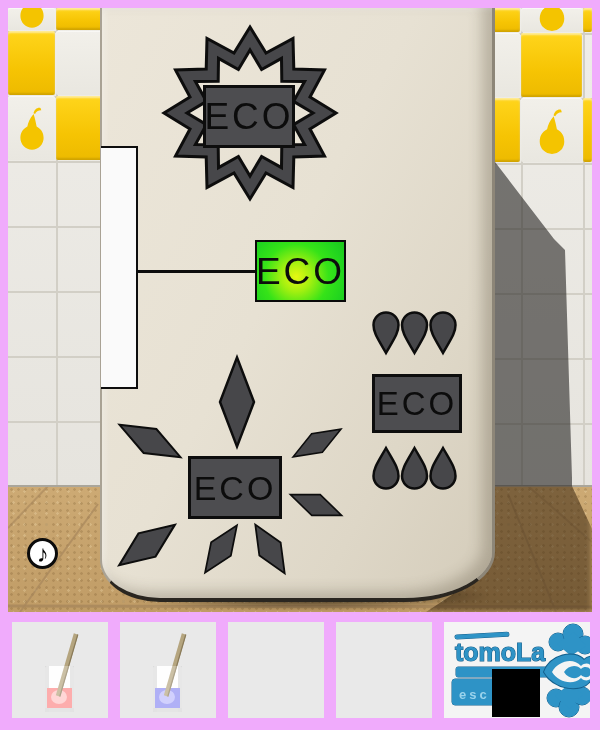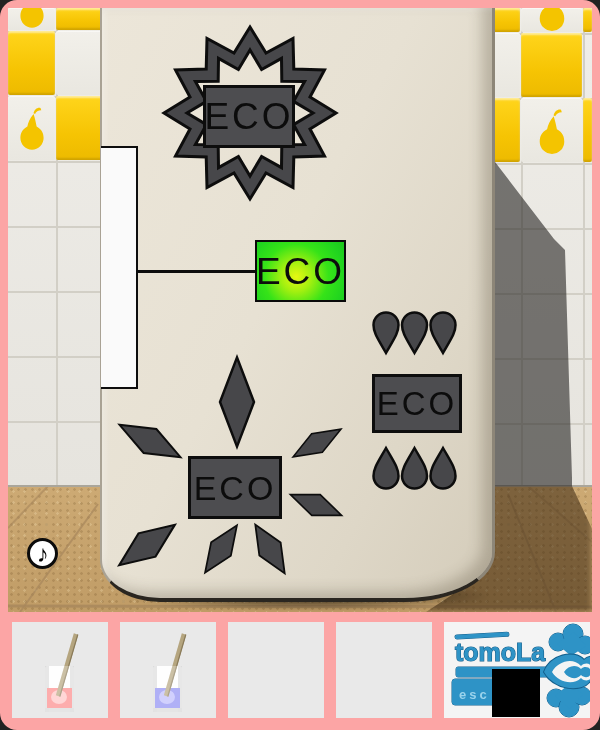--- a/index.html
+++ b/index.html
@@ -1,17 +1,17 @@
 <!DOCTYPE html>
 <html><head>
 <meta charset="utf-8">
 <style>
   html,body{margin:0;padding:0;background:#222;}
-  .stage{position:relative;width:600px;height:730px;background:#fca5a5;overflow:hidden;
-         font-family:"Liberation Sans",sans-serif;border-radius:17px;}
+  .stage{position:relative;width:600px;height:730px;background:#f0abfc;overflow:hidden;
+         font-family:"Liberation Sans",sans-serif;}
   .scene{position:absolute;left:8px;top:8px;width:584px;height:604px;overflow:hidden;background:#ecebe6;}
   
   .wallstrip{position:absolute;top:0;height:478px;background:linear-gradient(180deg,#efede8,#e6e4de);}
   .w-left{left:0;width:95px;}
   .w-right{left:484px;width:100px;}
   .gl-h{position:absolute;left:0;width:100%;height:2px;background:#d2cfc6;}
   .gl-v{position:absolute;top:0;width:2px;height:100%;background:#d2cfc6;}
   .tile{position:absolute;overflow:hidden;}
   .tile-y{background:linear-gradient(180deg,#ffd51c 0%,#f6c403 60%,#edba00 100%);
           box-shadow:inset 0 2px 2px rgba(255,255,255,.55), inset 0 -2px 2px rgba(0,0,0,.12);border-radius:2px;}

